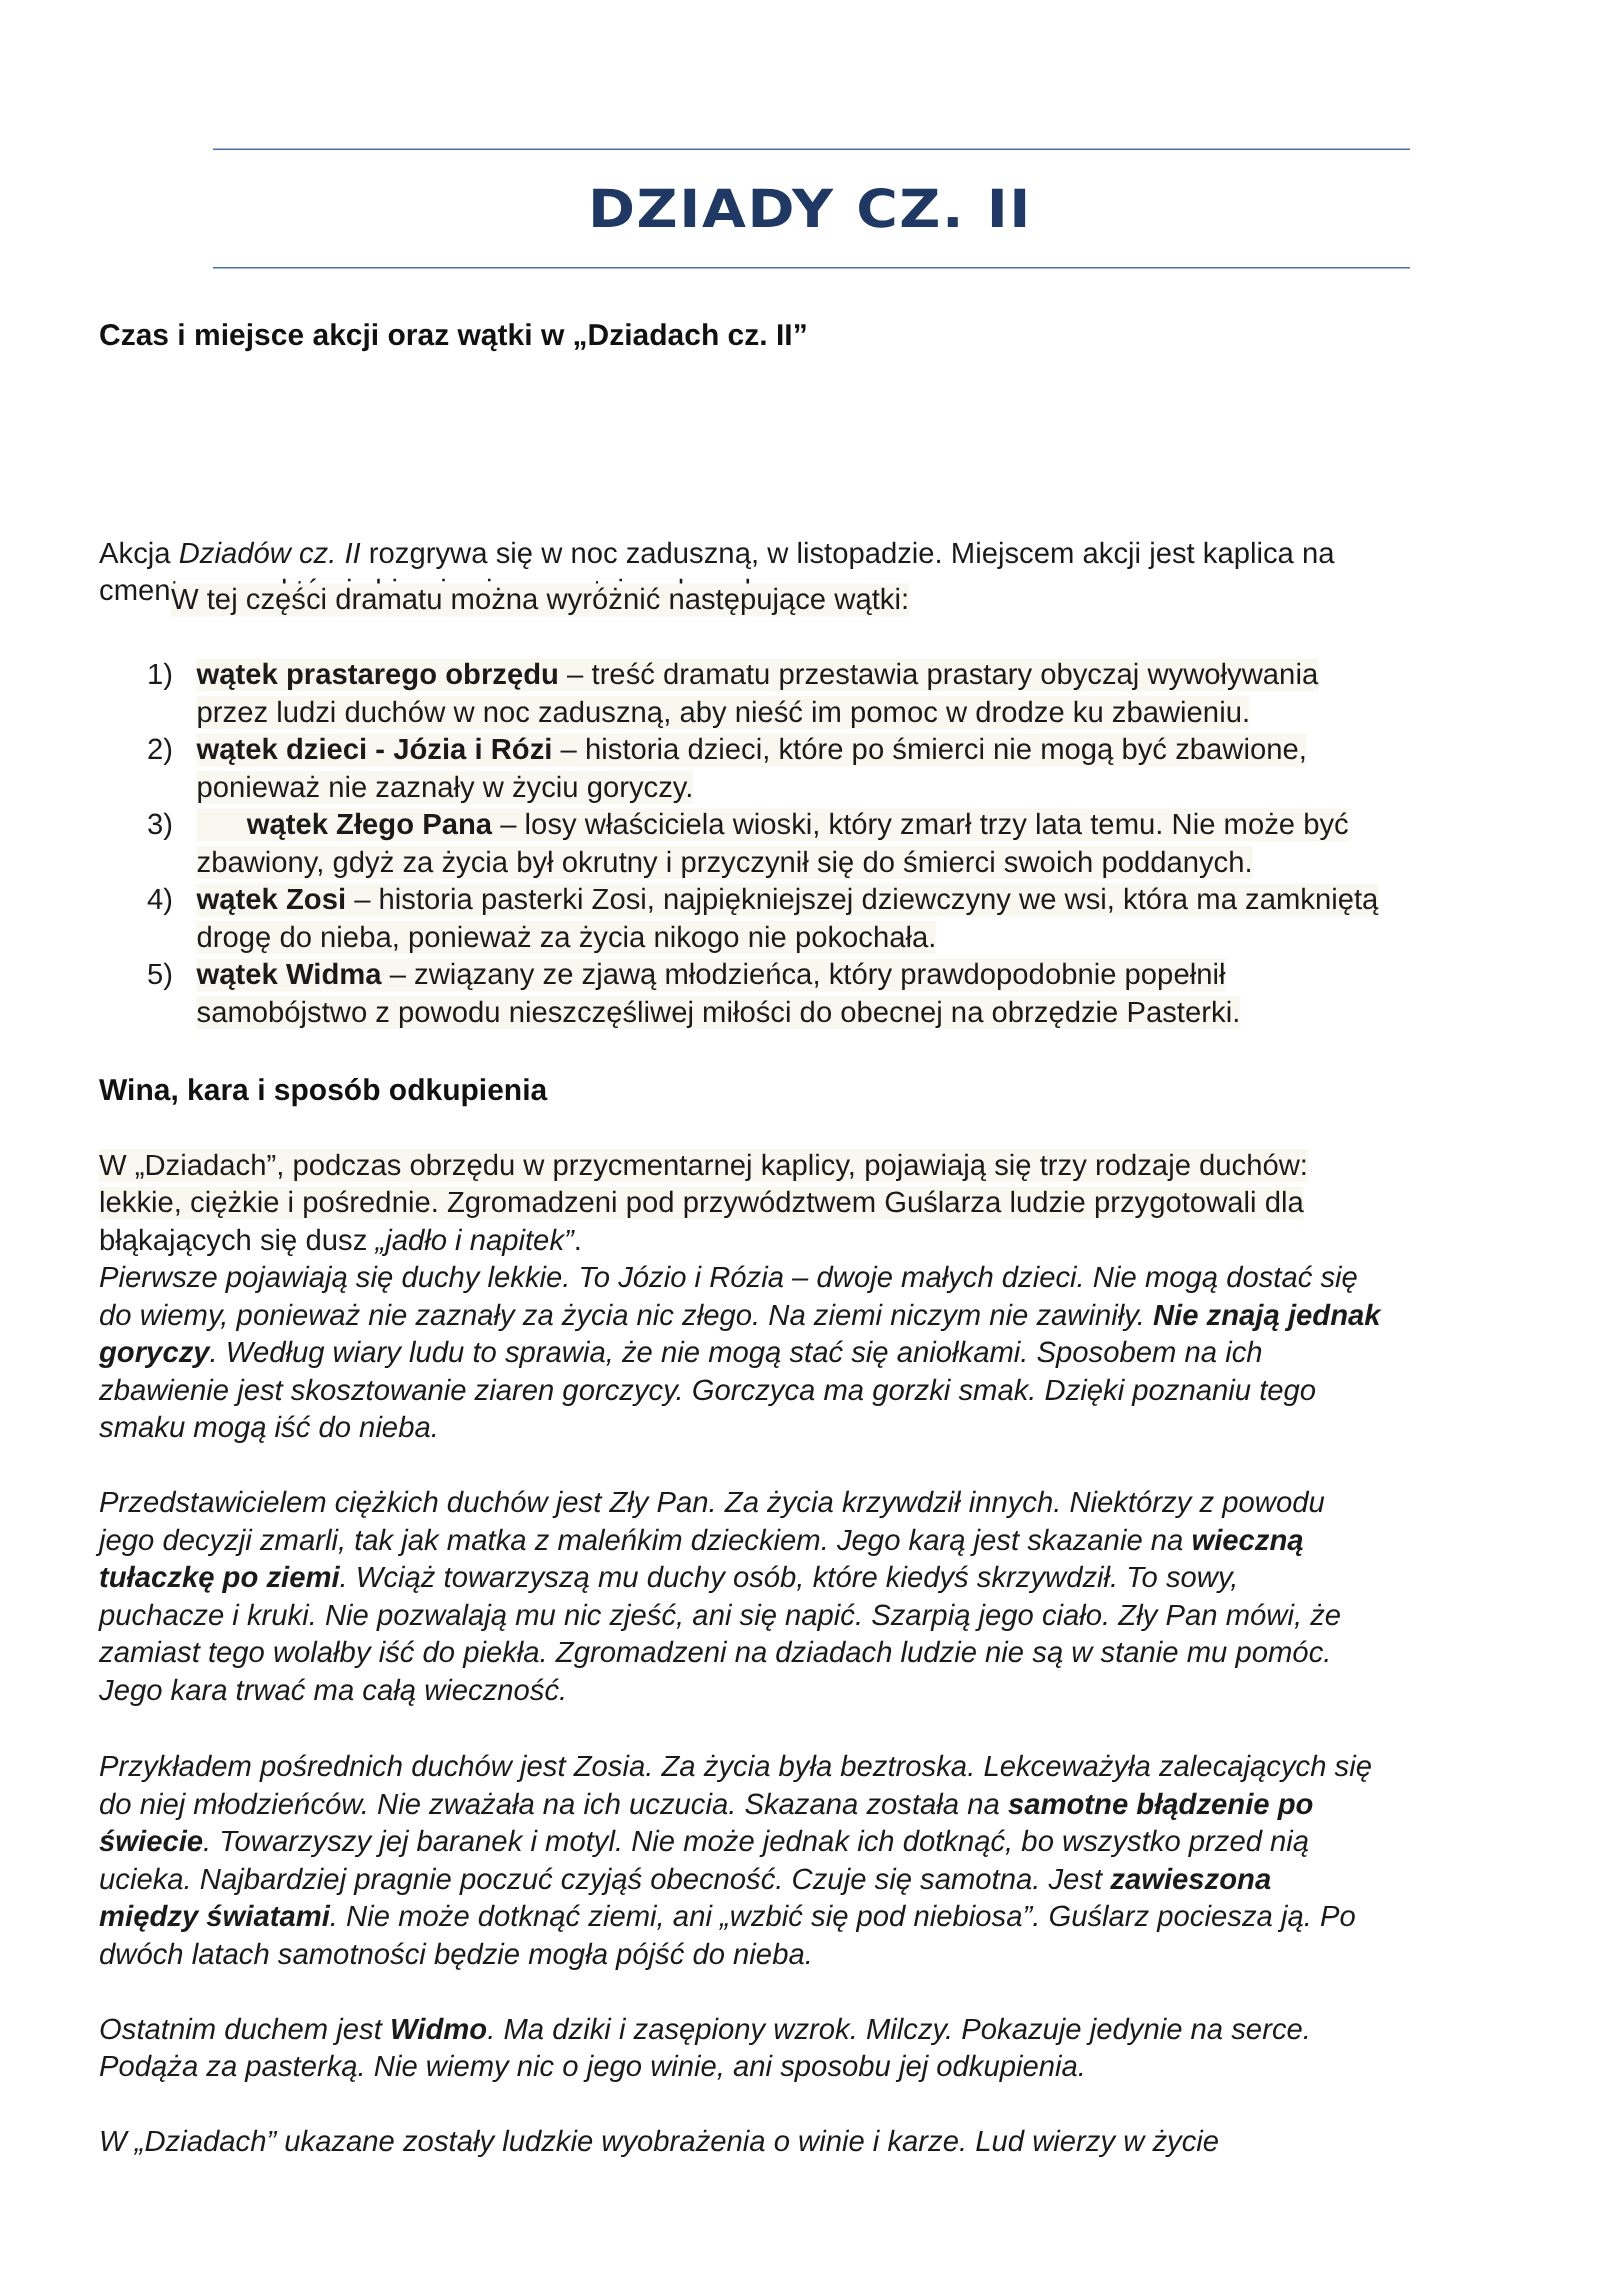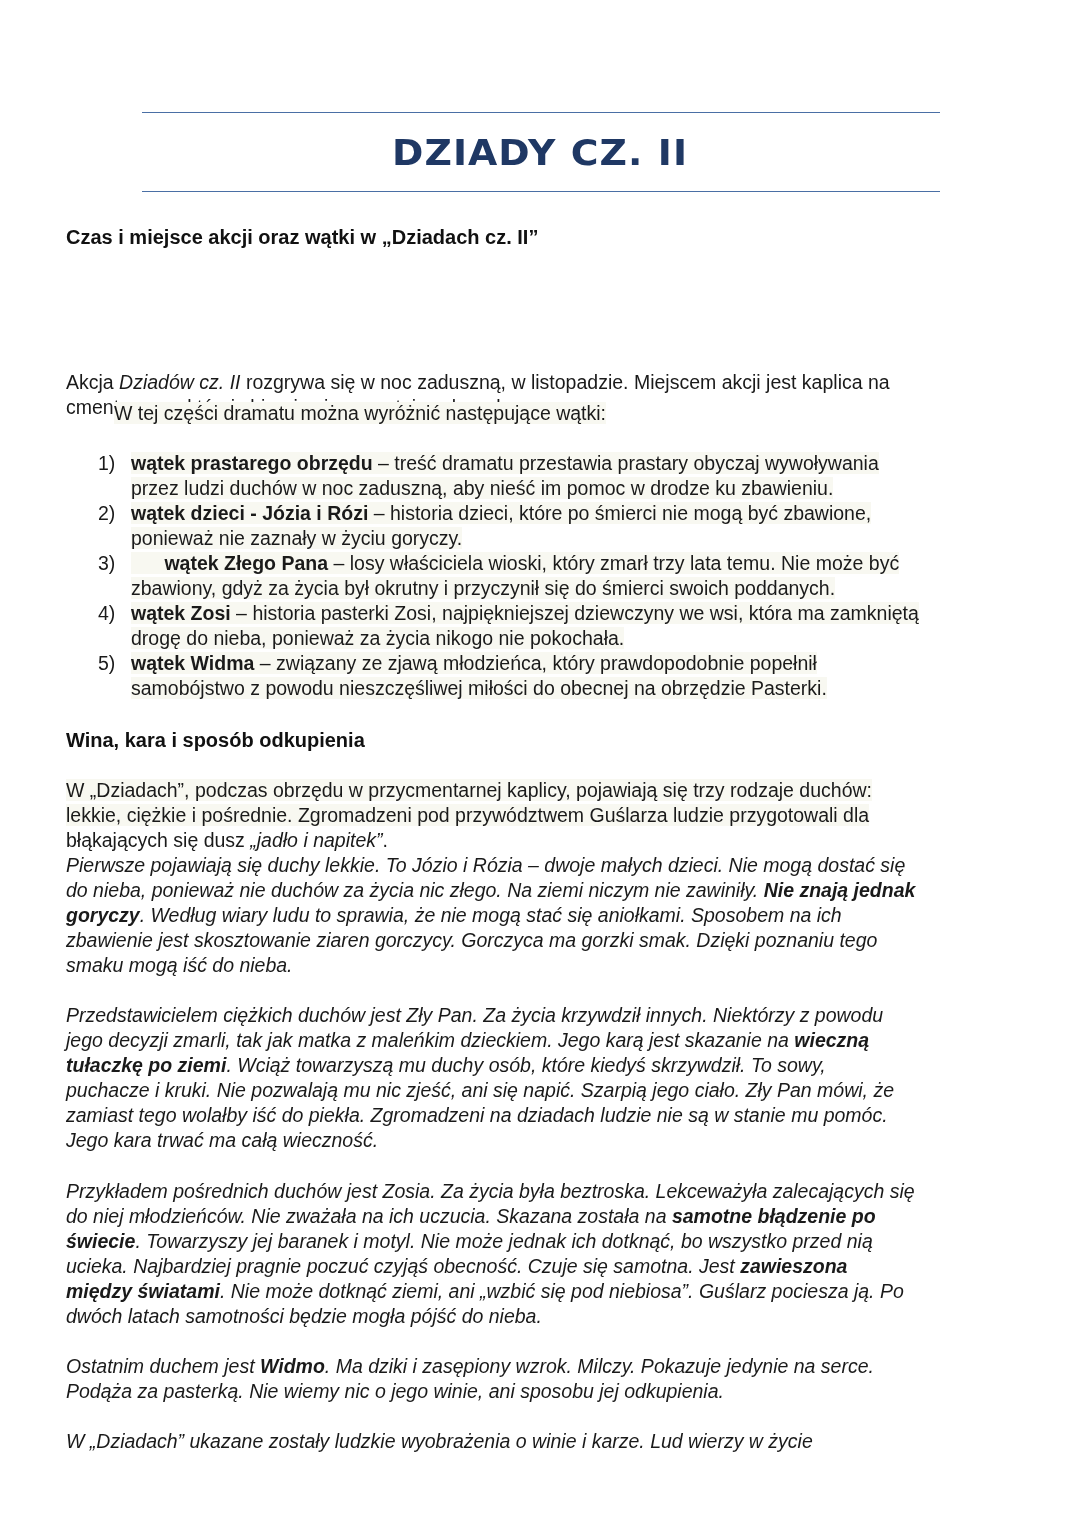--- a/index.html
+++ b/index.html
@@ -10,21 +10,21 @@
   body {
     width: 1080px;
     height: 1527px;
     position: relative;
     overflow: hidden;
     font-family: "Liberation Sans", sans-serif;
     color: #111111;
   }
   .page {
     position: absolute;
-    left: 0; top: 16px;
+    left: 0; top: 3px;
     width: 1080px;
     height: 1358px;
   }
   .rule {
     position: absolute;
     left: 142px;
     width: 798px;
     height: 0;
     border-top: 1.5px solid #4a6fa5;
   }
@@ -141,21 +141,21 @@
   <div class="h" style="top:711px;">Wina, kara i sposób odkupienia</div>
 
   <div class="p" style="top:762px;">
     <span class="hl">W „Dziadach”, podczas obrzędu w przycmentarnej kaplicy, pojawiają się trzy rodzaje duchów:</span><br>
     <span class="hl">lekkie, ciężkie i pośrednie. Zgromadzeni pod przywództwem Guślarza ludzie przygotowali dla</span><br>
     <span>błąkających się dusz </span><i>„jadło i napitek”</i><span>.</span>
   </div>
 
   <div class="p it" style="top:837px;">
     <span>Pierwsze pojawiają się duchy lekkie. To Józio i Rózia – dwoje małych dzieci. Nie mogą dostać się</span><br>
-    <span>do nieba, ponieważ nie duchów za życia nic złego. Na ziemi niczym nie zawiniły. </span><b>Nie znają jednak</b><br>
+    <span>do wiemy, ponieważ nie zaznały za życia nic złego. Na ziemi niczym nie zawiniły. </span><b>Nie znają jednak</b><br>
     <b>goryczy</b><span>. Według wiary ludu to sprawia, że nie mogą stać się aniołkami. Sposobem na ich</span><br>
     <span>zbawienie jest skosztowanie ziaren gorczycy. Gorczyca ma gorzki smak. Dzięki poznaniu tego</span><br>
     <span>smaku mogą iść do nieba.</span>
   </div>
 
   <div class="p it" style="top:987px;">
     <span>Przedstawicielem ciężkich duchów jest Zły Pan. Za życia krzywdził innych. Niektórzy z powodu</span><br>
     <span>jego decyzji zmarli, tak jak matka z maleńkim dzieckiem. Jego karą jest skazanie na </span><b>wieczną</b><br>
     <b>tułaczkę po ziemi</b><span>. Wciąż towarzyszą mu duchy osób, które kiedyś skrzywdził. To sowy,</span><br>
     <span>puchacze i kruki. Nie pozwalają mu nic zjeść, ani się napić. Szarpią jego ciało. Zły Pan mówi, że</span><br>

